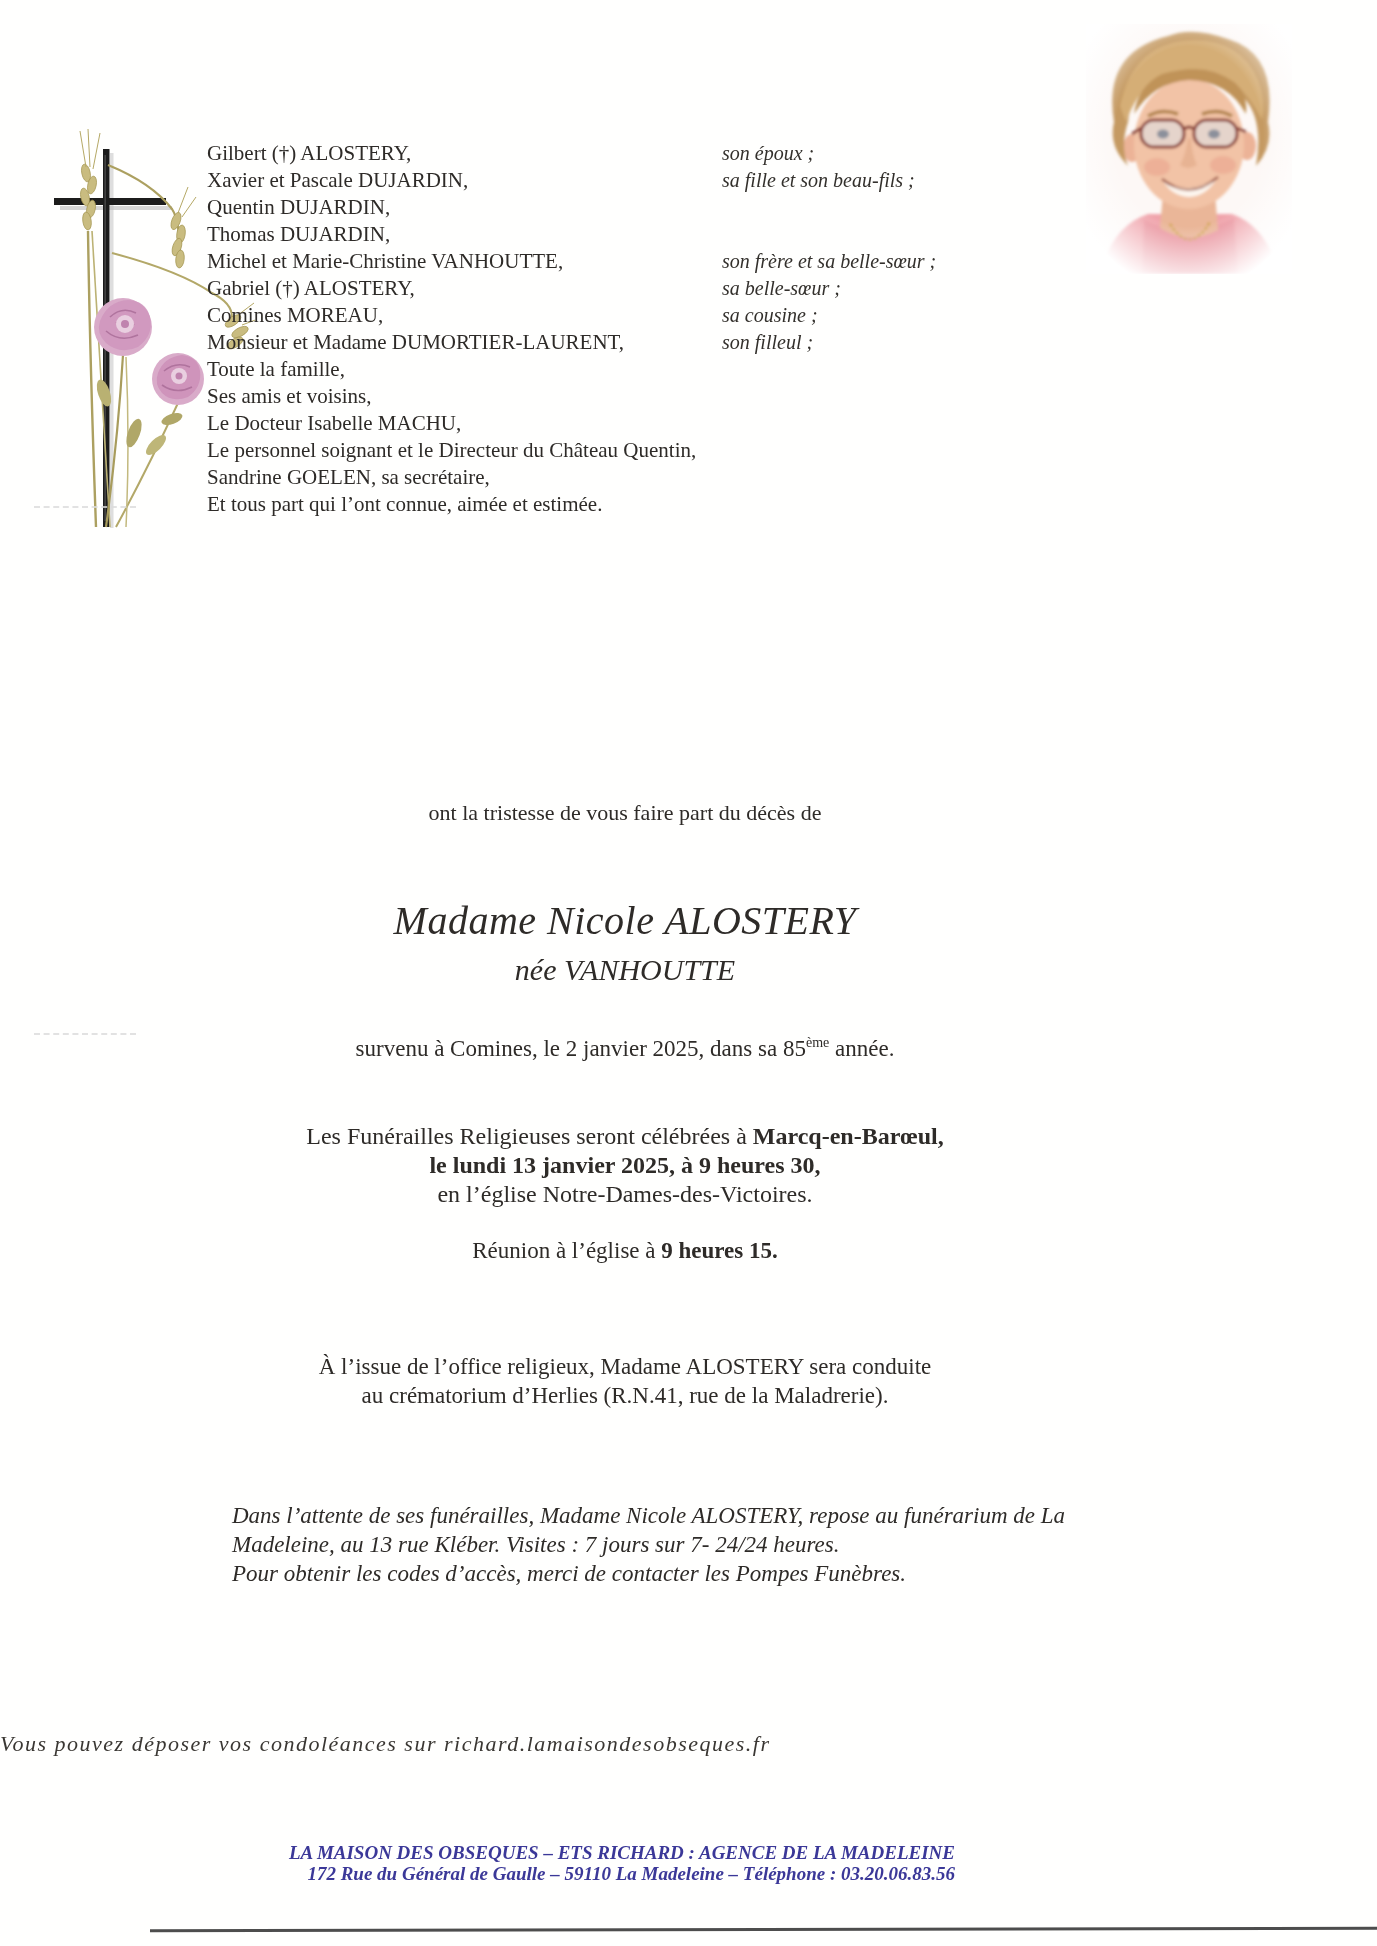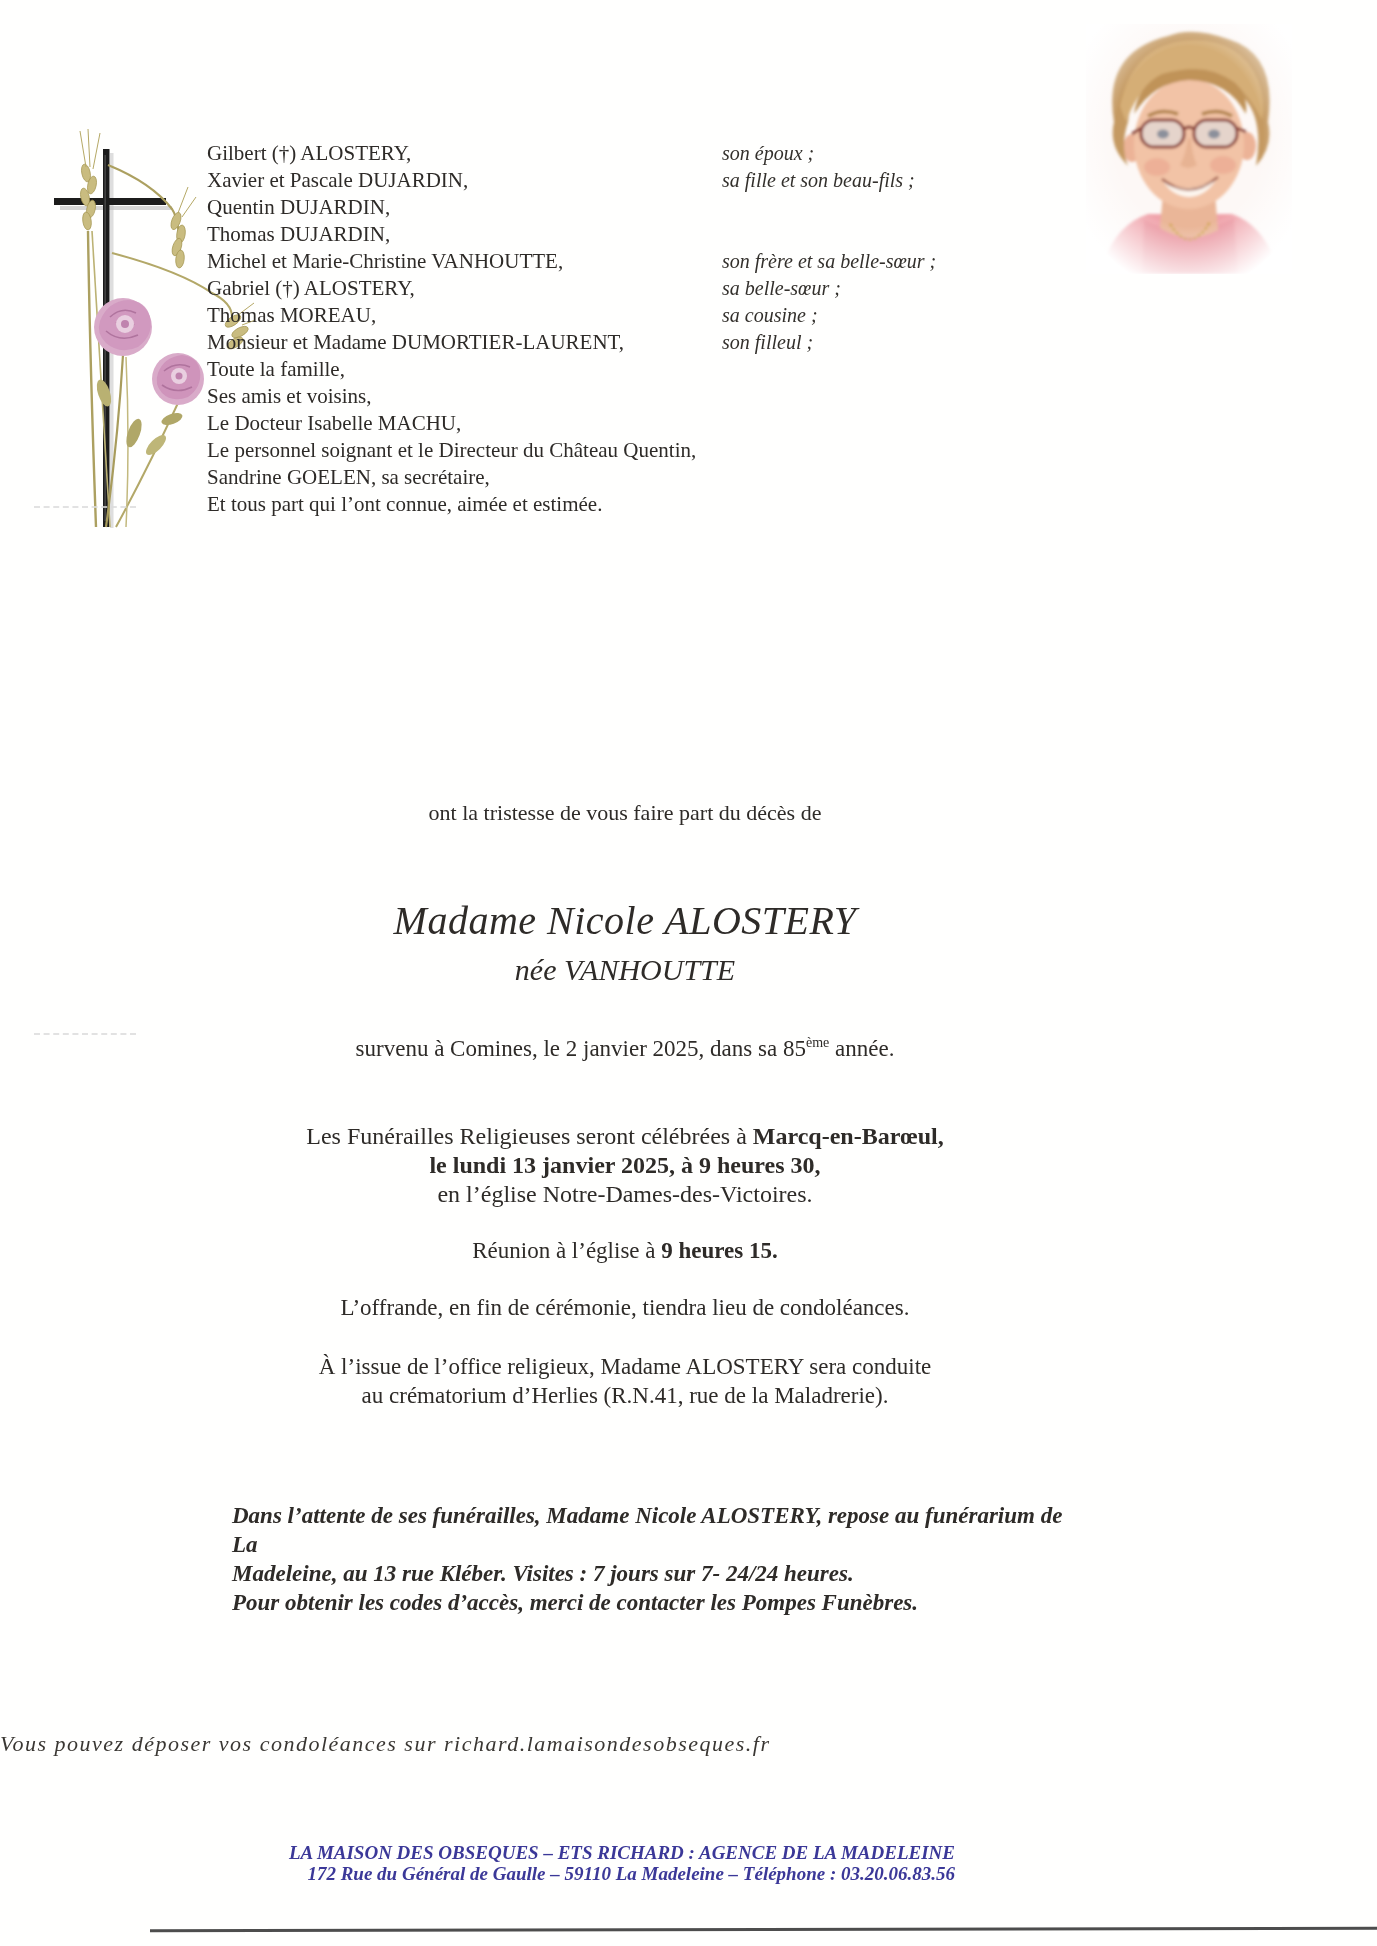--- a/index.html
+++ b/index.html
@@ -30,21 +30,21 @@
   .death-line sup { font-size:14px; }
   .funeral     { top:1122px; font-size:24px; line-height:29px; }
   .reunion     { top:1238px; font-size:23px; }
   .offering    { top:1295px; font-size:23px; }
   .procession  { top:1352px; font-size:23px; line-height:29px; }
   .bold { font-weight:bold; }
 
   
   .repose {
     position:absolute; left:232px; top:1501px; width:860px;
-    font-size:23px; font-style:italic; line-height:29px;font-weight:bold;
+    font-size:23px; font-style:italic; line-height:29px;
   }
 
   .condolences {
     position:absolute; left:0; top:1731px; width:1377px; 
     font-size:22px; font-style:italic; letter-spacing:1.5px; color:#3a3733;
   }
 
   .footer {
     position:absolute; left:235px; top:1843px; width:720px; text-align:right;
     font-size:19px; font-style:italic; font-weight:bold; line-height:20px;
@@ -222,21 +222,21 @@
         <span class="name">Michel et Marie-Christine VANHOUTTE,</span>
         <span class="relation">son frère et sa belle-sœur ;</span>
       </div>
 
       <div class="family-row">
         <span class="name">Gabriel (†) ALOSTERY,</span>
         <span class="relation">sa belle-sœur ;</span>
       </div>
 
       <div class="family-row">
-        <span class="name">Thomas MOREAU,</span>
+        <span class="name">Comines MOREAU,</span>
         <span class="relation">sa cousine ;</span>
       </div>
 
       <div class="family-row">
         <span class="name">Monsieur et Madame DUMORTIER-LAURENT,</span>
         <span class="relation">son filleul ;</span>
       </div>
 
       <div class="family-row">
         <span class="name">Toute la famille,</span>
@@ -277,21 +277,20 @@
   <div class="c-line death-line"><span>survenu à Comines, le 2 janvier 2025, dans sa 85</span><sup>ème</sup><span> année.</span></div>
 
   <div class="c-line funeral">
     <div><span>Les Funérailles Religieuses seront célébrées à </span><span class="bold">Marcq-en-Barœul,</span></div>
     <div class="bold">le lundi 13 janvier 2025, à 9 heures 30,</div>
     <div>en l’église Notre-Dames-des-Victoires.</div>
   </div>
 
   <div class="c-line reunion"><span>Réunion à l’église à </span><span class="bold">9 heures 15.</span></div>
 
-  <div class="c-line offering">L’offrande, en fin de cérémonie, tiendra lieu de condoléances.</div>
 
   <div class="c-line procession">
     <div>À l’issue de l’office religieux, Madame ALOSTERY sera conduite</div>
     <div>au crématorium d’Herlies (R.N.41, rue de la Maladrerie).</div>
   </div>
 
   <div class="repose">
     <div>Dans l’attente de ses funérailles, Madame Nicole ALOSTERY, repose au funérarium de La</div>
     <div>Madeleine, au 13 rue Kléber. Visites : 7 jours sur 7- 24/24 heures.</div>
     <div>Pour obtenir les codes d’accès, merci de contacter les Pompes Funèbres.</div>

